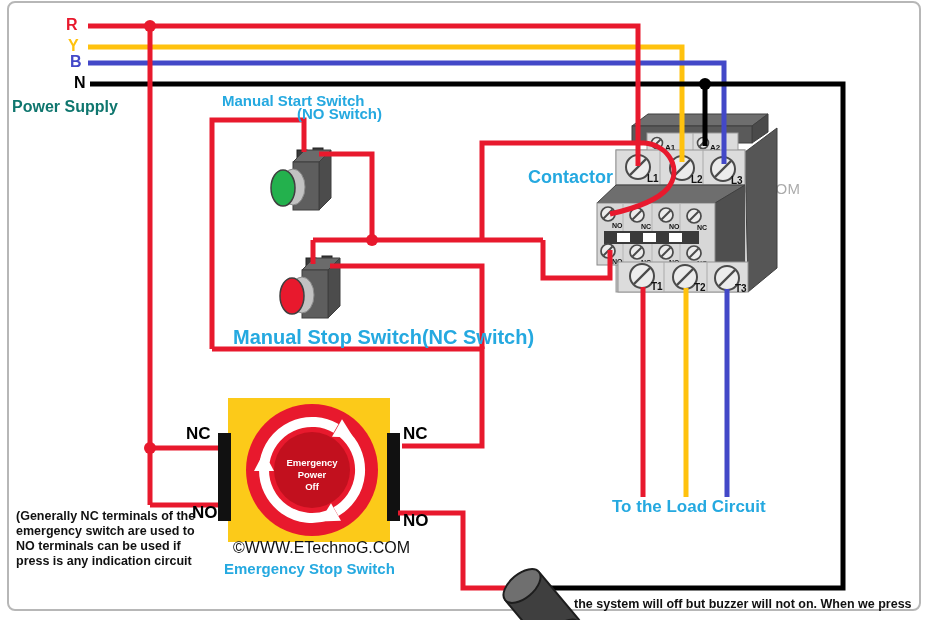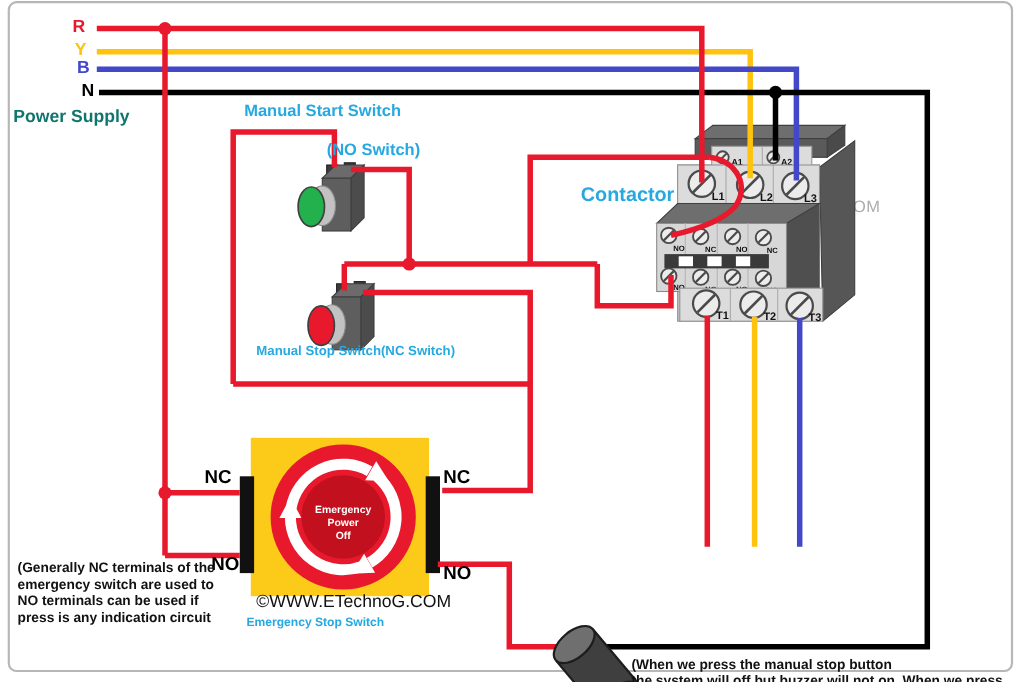--- a/index.html
+++ b/index.html
@@ -33,41 +33,41 @@
 
   <div class="frame"></div>
 
   <div class="lbl phase-r" style="left:66px;top:16px;font-size:16px;">R</div>
   <div class="lbl phase-y" style="left:68px;top:37px;font-size:16px;">Y</div>
   <div class="lbl phase-b" style="left:70px;top:53px;font-size:16px;">B</div>
   <div class="lbl phase-n" style="left:74px;top:74px;font-size:16px;">N</div>
   <div class="lbl" style="left:12px;top:98px;font-size:16px;color:#0f766e;">Power Supply</div>
 
   <div class="lbl cyan" style="left:222px;top:92px;font-size:15px;">Manual Start Switch</div>
-  <div class="lbl cyan" style="left:297px;top:128px;font-size:15px;">(NO Switch)</div>
-  <div class="lbl cyan" style="left:233px;top:312px;font-size:12px;">Manual Stop Switch(NC Switch)</div>
+  <div class="lbl cyan" style="left:297px;top:105px;font-size:15px;">(NO Switch)</div>
+  <div class="lbl cyan" style="left:233px;top:326px;font-size:20px;">Manual Stop Switch(NC Switch)</div>
   <div class="lbl cyan" style="left:528px;top:167px;font-size:18px;">Contactor</div>
-  <div class="lbl cyan" style="left:224px;top:560px;font-size:11px;">Emergency Stop Switch</div>
+  <div class="lbl cyan" style="left:612px;top:497px;font-size:17px;">To the Load Circuit</div>
+  <div class="lbl cyan" style="left:224px;top:560px;font-size:15px;">Emergency Stop Switch</div>
 
   <div class="lbl" style="left:186px;top:424px;font-size:17px;color:#000;">NC</div>
   <div class="lbl" style="left:192px;top:503px;font-size:17px;color:#000;">NO</div>
   <div class="lbl" style="left:403px;top:424px;font-size:17px;color:#000;">NC</div>
   <div class="lbl" style="left:403px;top:511px;font-size:17px;color:#000;">NO</div>
 
   <div class="watermark-gray" style="left:626px;top:180px;">©WWW.ETechnoG.COM</div>
   <div class="watermark-black" style="left:233px;top:539px;">©WWW.ETechnoG.COM</div>
 
   <div class="note" style="left:16px;top:509px;width:190px;">
     <div>(Generally NC terminals of the</div>
     <div>emergency switch are used to</div>
     <div>NO terminals can be used if</div>
     <div>press is any indication circuit</div>
   </div>
   <div class="note" style="left:574px;top:597px;width:340px;">
-    <div>(When we press the manual stop button</div>
     <div>the system will off but buzzer will not on. When we press</div>
   </div>
 
   <svg class="comp" style="left:259px;top:140px;" width="80" height="80" viewBox="0 0 80 80">
     <rect x="38" y="10" width="10" height="12" fill="#3a3a3a" stroke="#222"></rect>
     <rect x="54" y="8" width="10" height="12" fill="#3a3a3a" stroke="#222"></rect>
     <polygon points="34,22 46,10 72,10 60,22" fill="#6b6b6b" stroke="#3f3f3f"></polygon>
     <polygon points="60,22 72,10 72,58 60,70" fill="#4c4c4c" stroke="#3f3f3f"></polygon>
     <rect x="34" y="22" width="26" height="48" fill="#5e5e5e" stroke="#3f3f3f"></rect>
     <ellipse cx="34" cy="47" rx="12" ry="18" fill="#c2c2c2" stroke="#8a8a8a"></ellipse>

